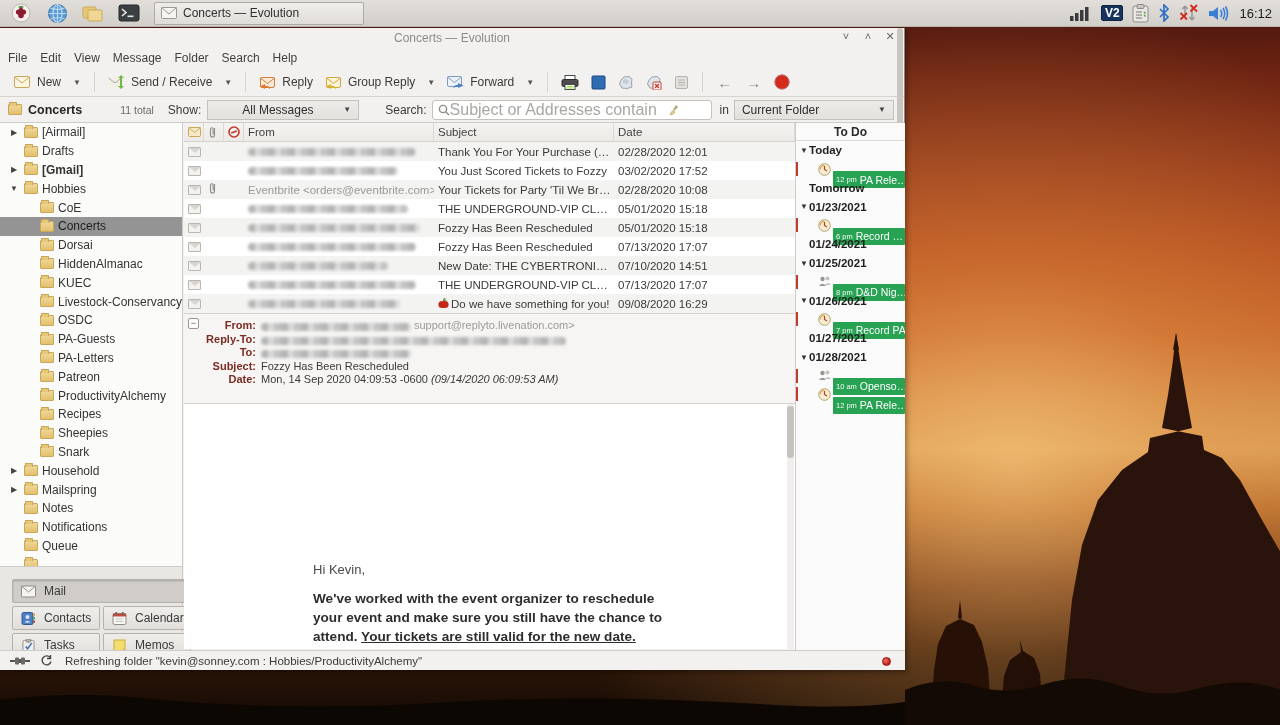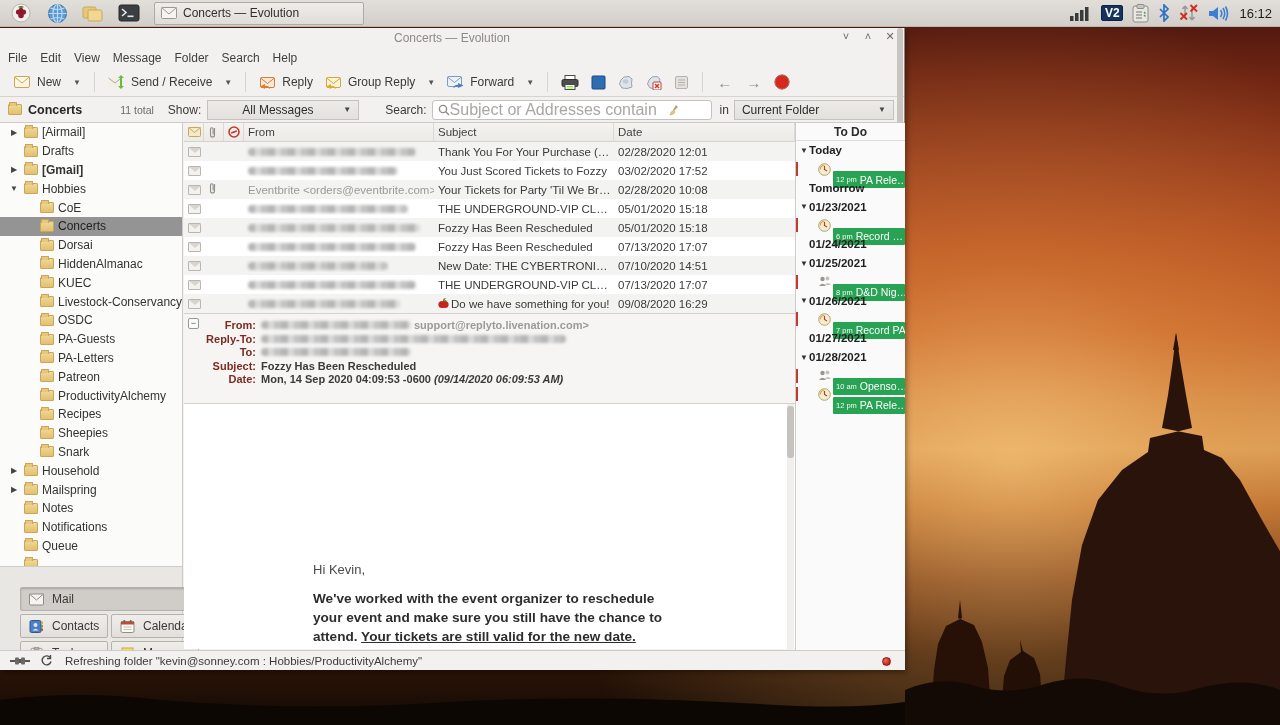--- a/index.html
+++ b/index.html
@@ -77,21 +77,21 @@
   .frow.sel { background:#949494; }
   .frow.sel .flabel { color:#1e1e1e; }
   .foldico { width:14px; height:11px; background:linear-gradient(#efd89a,#e3c06c); border:1px solid #c9a75a;
     border-radius:1px; position:relative; flex:0 0 auto; }
   .foldico:before { content:""; position:absolute; left:0; top:-3px; width:6px; height:3px;
     background:#e7c878; border:1px solid #c9a75a; border-bottom:none; border-radius:1px 1px 0 0; }
   #sidebar-scroll { position:absolute; right:1px; top:0; width:6px; height:443px; background:#efeeec; }
   #sidebar-scroll .thumb { position:absolute; top:0; width:6px; height:210px; background:#c9c6c1; border-radius:3px; }
 
   #switcher { position:absolute; left:0; top:538px; width:183px; height:84px;
-    background:#e9e7e3; border-right:1px solid #cfccc7; border-top:1px solid #cfccc7; padding:20px; }
+    background:#e9e7e3; border-right:1px solid #cfccc7; border-top:1px solid #cfccc7; padding:12px; }
   .swbtn { background:linear-gradient(#efedea,#e2dfdb); border:1px solid #b5b2ad; border-radius:2px;
     display:flex; align-items:center; gap:8px; font-size:12px; color:#3a3a3a; height:24px; padding-left:8px; }
   .swbtn.active { background:#d0cdc8; box-shadow:inset 0 1px 2px rgba(0,0,0,.2); }
   #sw-mail { width:179px; margin-bottom:3px; }
   .swgrid { display:grid; grid-template-columns:88px 88px; gap:3px; }
   .swico { width:15px; height:13px; display:inline-block; }
 
   
   #msglist { position:absolute; left:184px; top:95px; width:611px; height:190px; background:#fff; }
   #msghead { height:19px; background:linear-gradient(#f5f3f1,#eceae7); border-bottom:1px solid #d5d2cd;
@@ -111,21 +111,21 @@
   .env-ico:before { content:""; position:absolute; left:0; top:0; border-left:6px solid transparent;
     border-right:6px solid transparent; border-top:5px solid #d8d5d0; }
 
   
   #pvhead { position:absolute; left:184px; top:285px; width:611px; height:90px;
     background:#f6f5f3; border-top:1px solid #d5d2cd; font-size:11px; }
   .ph-collapse { position:absolute; left:4px; top:4px; width:11px; height:11px; border:1px solid #9a978f;
     background:#fdfdfc; font-size:9px; line-height:9px; text-align:center; color:#555; border-radius:2px; }
   .phrow { position:absolute; left:20px; display:flex; }
   .phlabel { width:52px; text-align:right; font-weight:bold; color:#7c2a22; }
-  .phval { margin-left:5px; color:#3a3a3a; display:flex; align-items:center; gap:3px;font-weight:bold; }
+  .phval { margin-left:5px; color:#3a3a3a; display:flex; align-items:flex-end; gap:3px; }
   .phval .it { font-style:italic; }
 
   
   #pvbody { position:absolute; left:184px; top:375px; width:611px; height:246px;
     background:#fff; border-top:1px solid #d5d2cd; overflow:hidden; }
   #banner { position:absolute; left:104px; top:2px; width:402px; height:137px; text-align:center; }
   #ln-logo { display:inline-block; margin-top:26px; border:2px solid #fff; padding:2px 8px;
     color:#fff; font-weight:bold; font-size:11px; letter-spacing:1px; }
   #headline { margin-top:14px; color:#fff; font-weight:bold; font-size:24px; letter-spacing:.3px; }
   #subhead { margin-top:9px; color:#fff; font-size:14px; }

